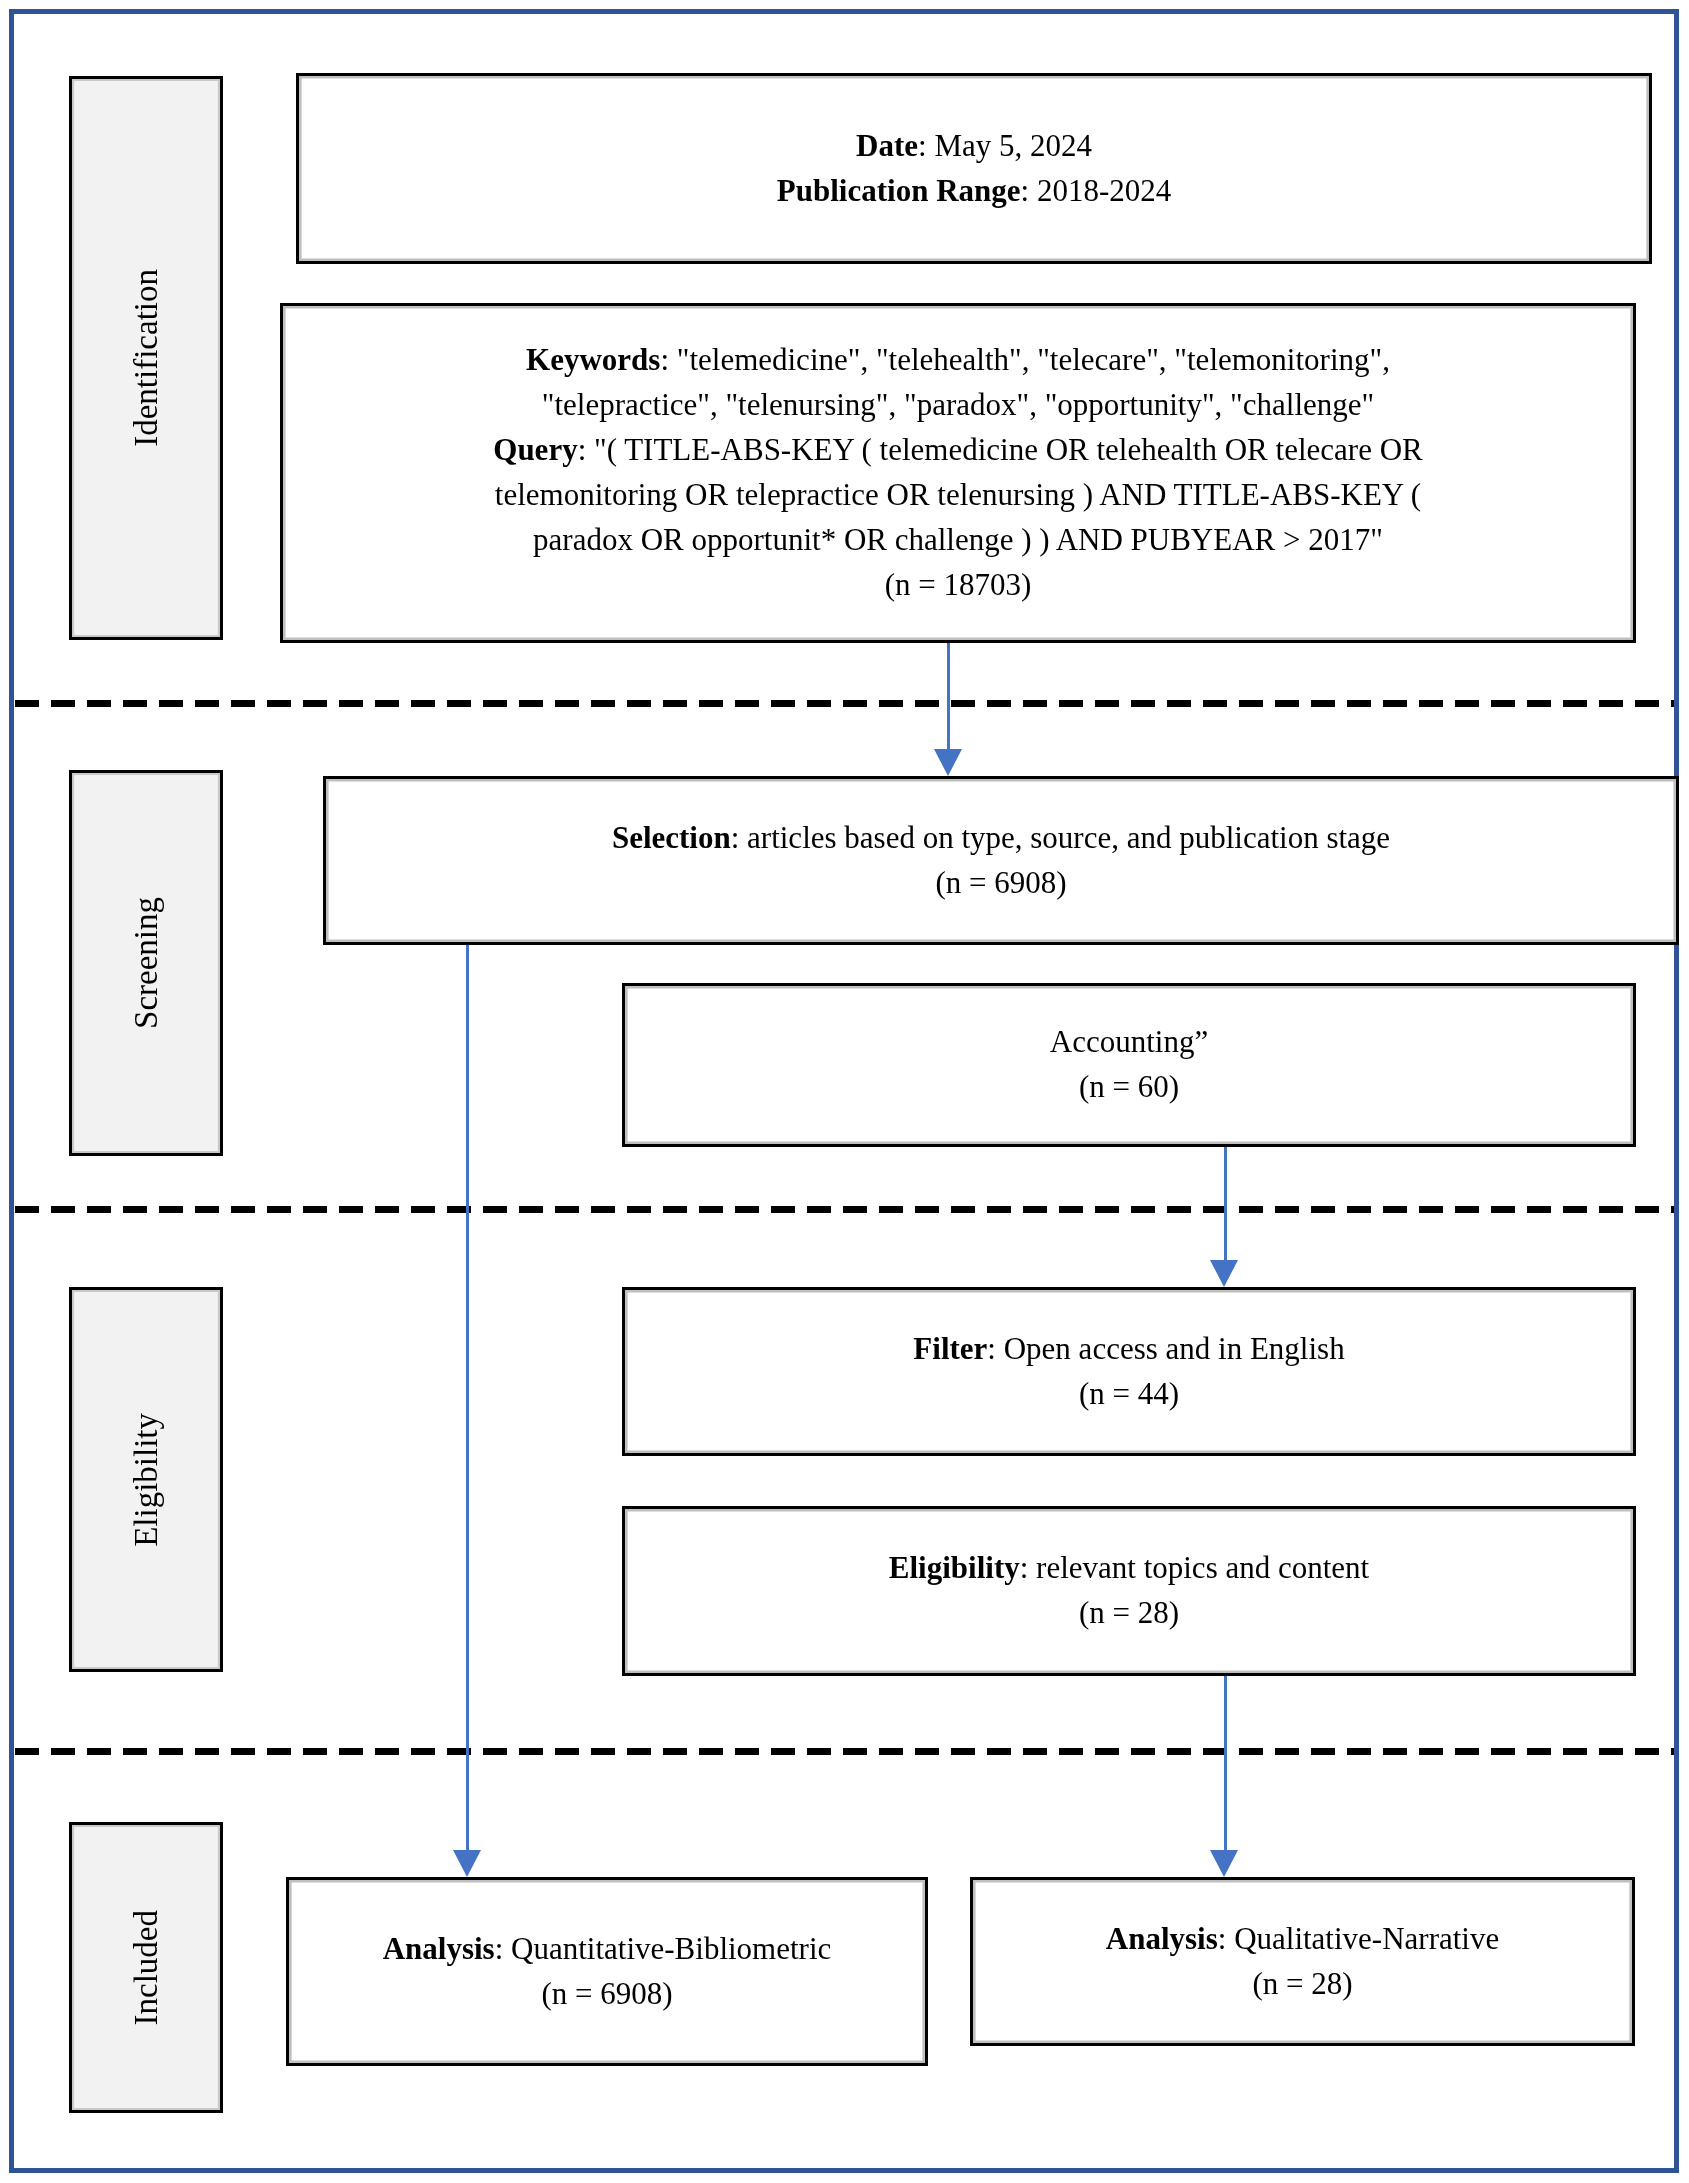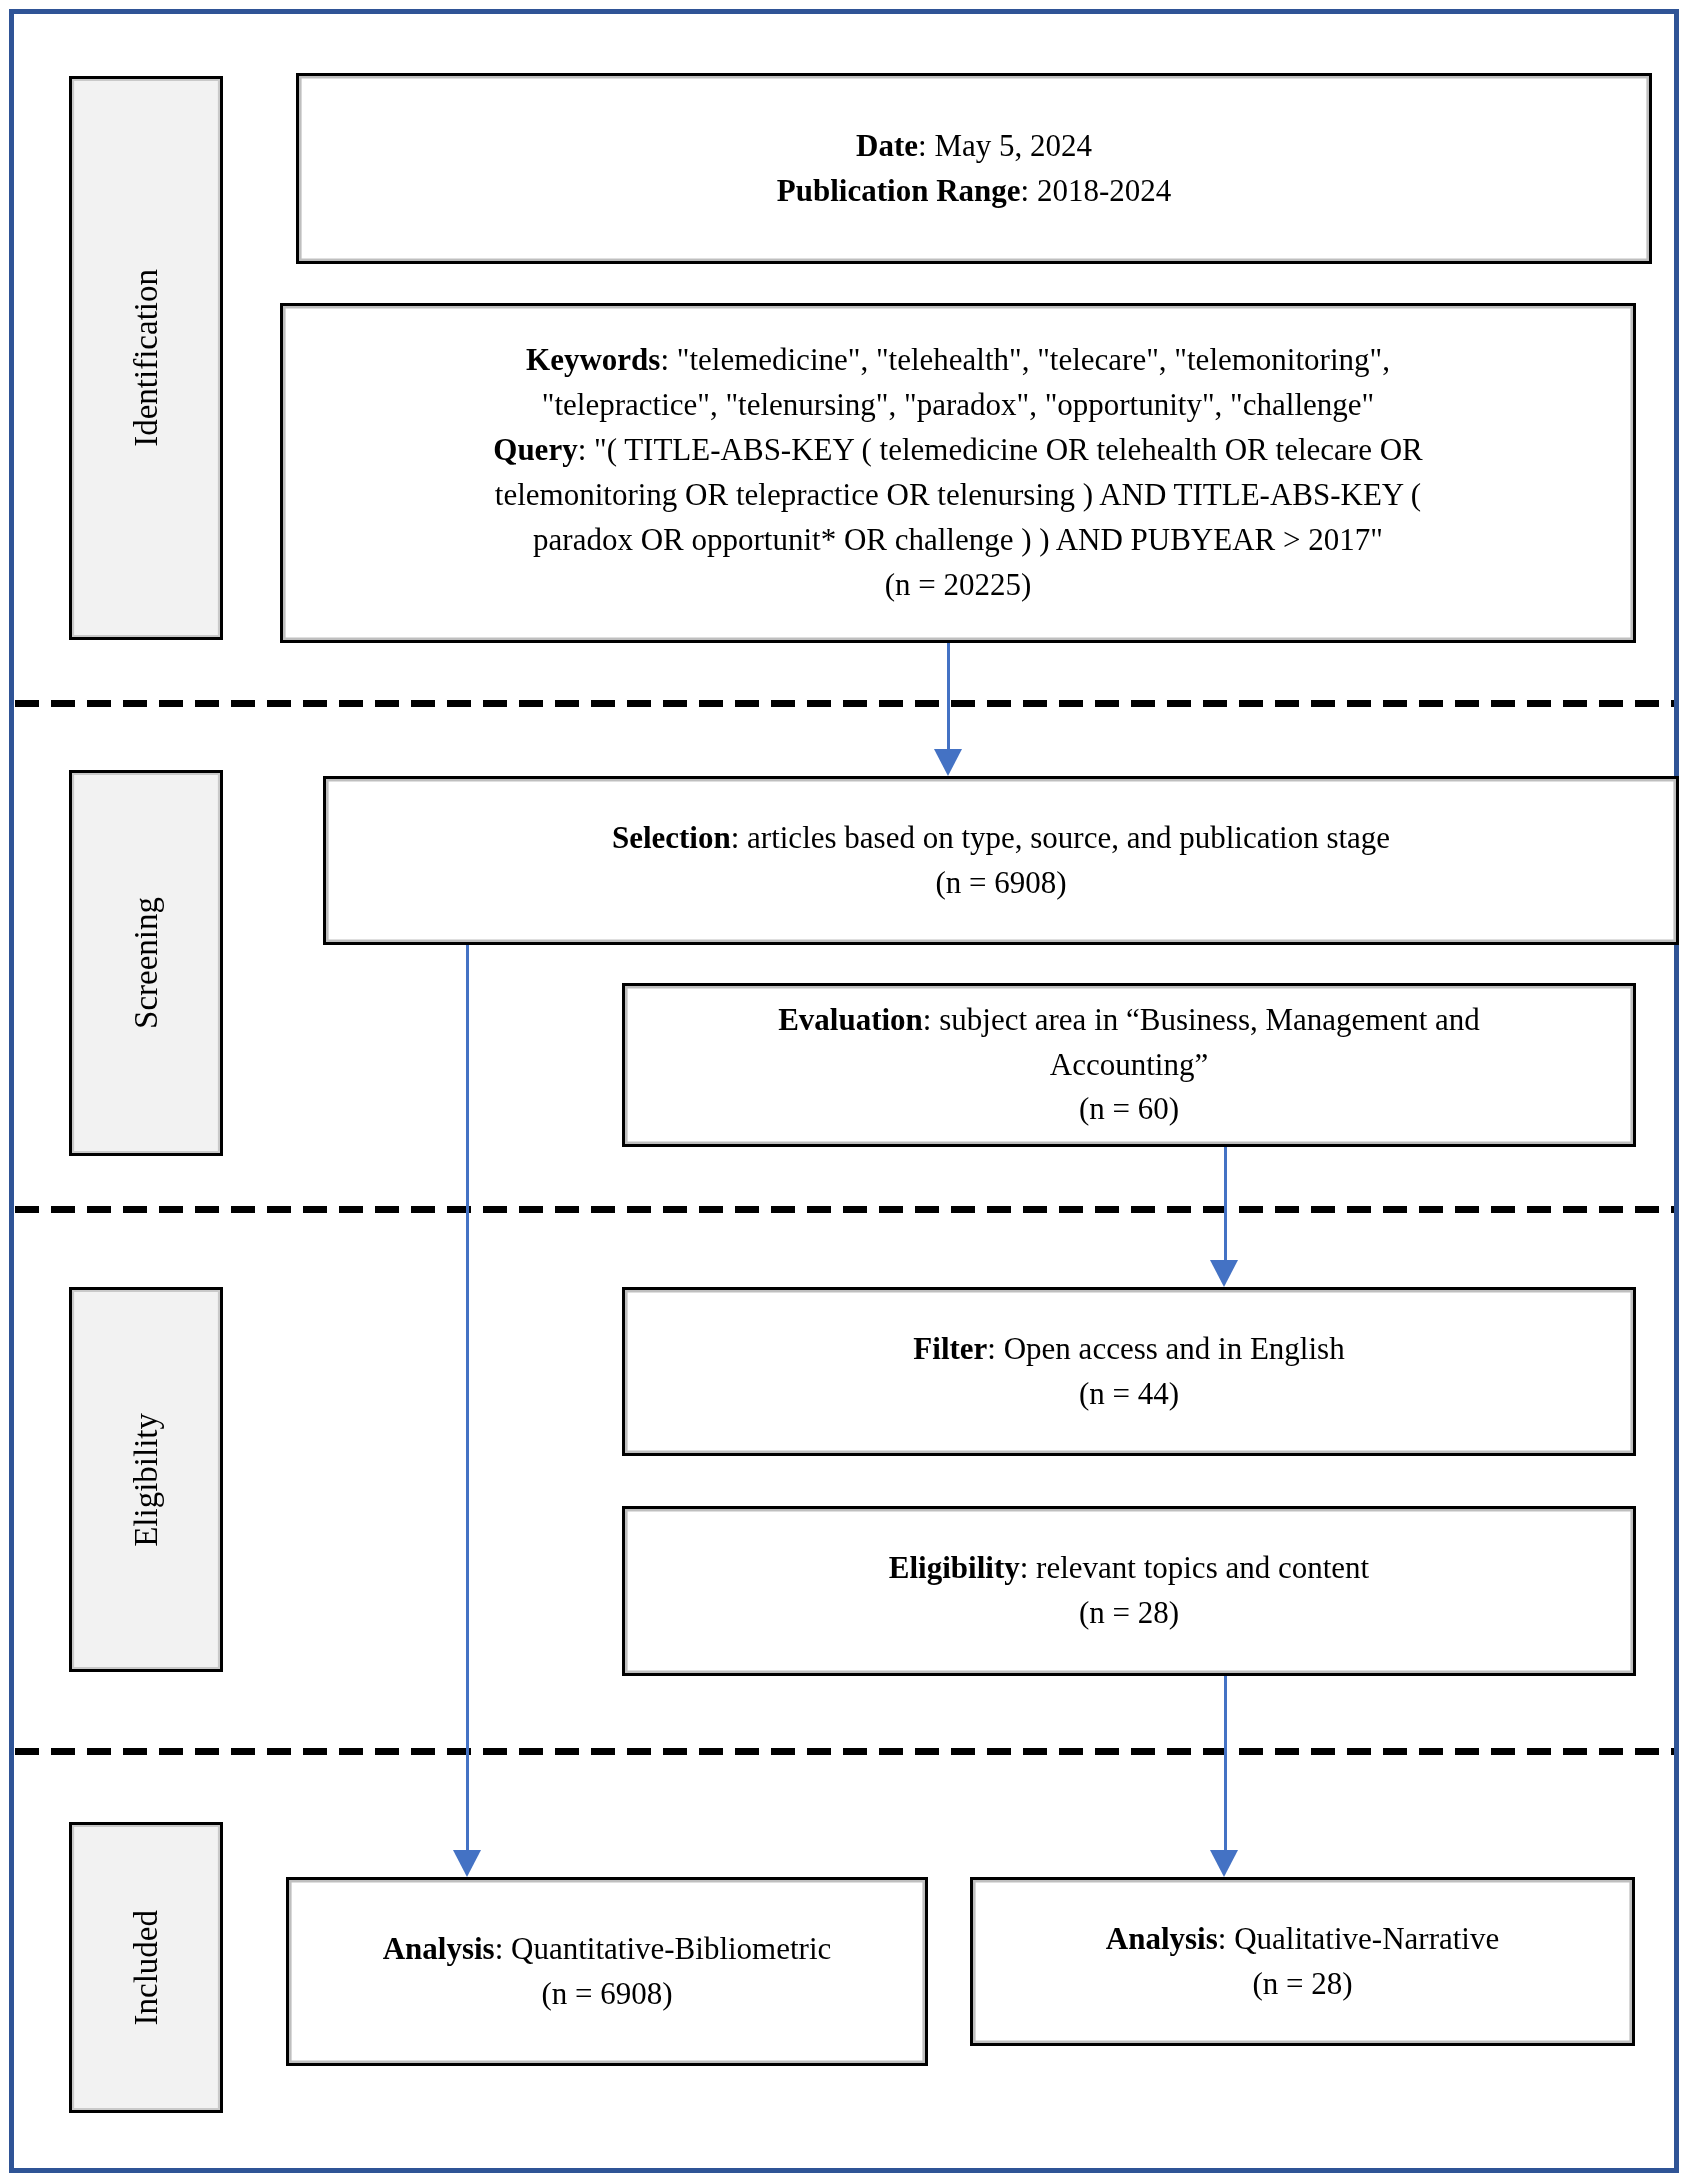--- a/index.html
+++ b/index.html
@@ -72,30 +72,29 @@
   <div><span class="bl">Date</span><span>: May 5, 2024</span></div>
   <div><span class="bl">Publication Range</span><span>: 2018-2024</span></div>
 </div>
 
 <div class="cbox" style="left:280px; top:303px; width:1356px; height:340px;">
   <div><span class="bl">Keywords</span><span>: "telemedicine", "telehealth", "telecare", "telemonitoring",</span></div>
   <div>"telepractice", "telenursing", "paradox", "opportunity", "challenge"</div>
   <div><span class="bl">Query</span><span>: "( TITLE-ABS-KEY ( telemedicine OR telehealth OR telecare OR</span></div>
   <div>telemonitoring OR telepractice OR telenursing ) AND TITLE-ABS-KEY (</div>
   <div>paradox OR opportunit* OR challenge ) ) AND PUBYEAR &gt; 2017"</div>
-  <div>(n = 20225)</div>
+  <div>(n = 18703)</div>
 </div>
 
 <div class="cbox" style="left:280px; top:776px; width:1356px; height:169px;margin-left:43px;">
   <div><span class="bl">Selection</span><span>: articles based on type, source, and publication stage</span></div>
   <div>(n = 6908)</div>
 </div>
 
 <div class="cbox" style="left:622px; top:983px; width:1014px; height:164px;">
-  <div><span class="bl">Evaluation</span><span>: subject area in “Business, Management and</span></div>
   <div>Accounting”</div>
   <div>(n = 60)</div>
 </div>
 
 <div class="cbox" style="left:622px; top:1287px; width:1014px; height:169px;">
   <div><span class="bl">Filter</span><span>: Open access and in English</span></div>
   <div>(n = 44)</div>
 </div>
 
 <div class="cbox" style="left:622px; top:1506px; width:1014px; height:170px;">

